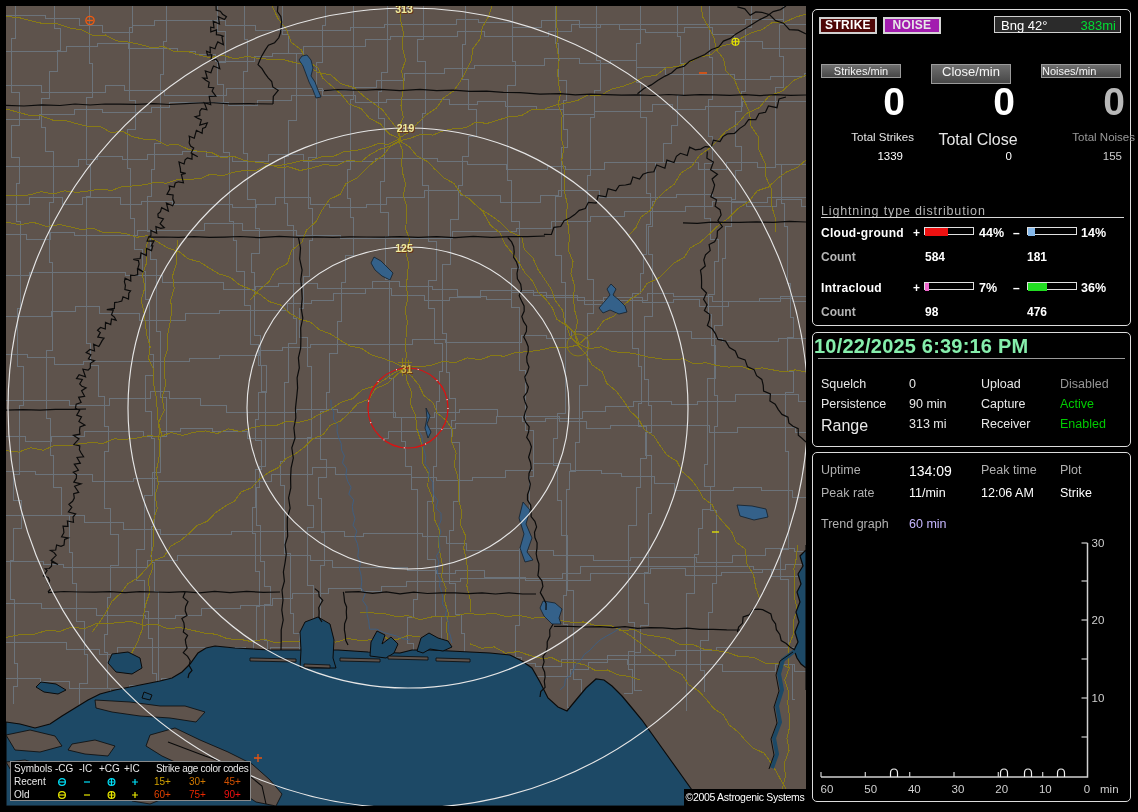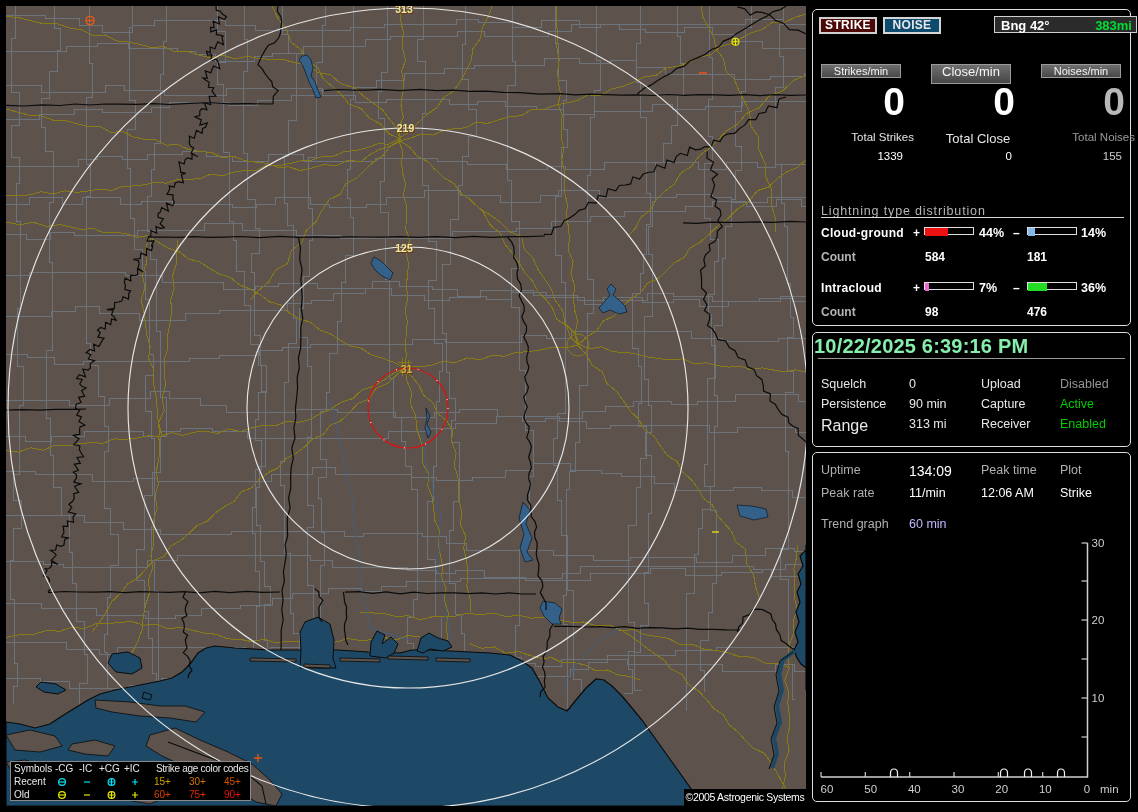--- a/index.html
+++ b/index.html
@@ -90,33 +90,33 @@
 <div style="position:absolute;left:213px;top:14px;color:#d05000">45+</div>
 <div style="position:absolute;left:143px;top:27px;color:#e04000">60+</div>
 <div style="position:absolute;left:178px;top:27px;color:#e82800">75+</div>
 <div style="position:absolute;left:213px;top:27px;color:#f01010">90+</div>
 </div>
 <div style="position:absolute;left:684px;top:789px;width:122px;height:17px;background:#000;color:#fff;font-size:10.5px;line-height:17px;text-align:center;letter-spacing:-0.3px">©2005 Astrogenic Systems</div>
 <div style="position:absolute;left:812px;top:9px;width:319px;height:317px;border:1px solid #dcdcdc;border-radius:5px"></div>
 <div style="position:absolute;left:812px;top:332px;width:319px;height:115px;border:1px solid #dcdcdc;border-radius:5px"></div>
 <div style="position:absolute;left:812px;top:452px;width:319px;height:350px;border:1px solid #dcdcdc;border-radius:5px"></div>
 <div style="position:absolute;left:819px;top:17px;width:58px;height:17px;border:2px solid #cfcfcf;background:#4e0707;color:#fff;font-weight:bold;font-size:12px;line-height:13px;text-align:center;letter-spacing:0.3px">STRIKE</div>
-<div style="position:absolute;left:883px;top:17px;width:58px;height:17px;border:2px solid #d4d4d4;background:#0c4a6e;color:#e8e8e8;font-weight:bold;font-size:12px;line-height:13px;text-align:center;letter-spacing:0.3px">NOISE</div>
-<div style="position:absolute;left:994px;top:16px;width:143px;height:17px;border:1.5px solid #d0d0d0;background:#2b2b2b;color:#fff;font-weight:bold;font-size:13px;line-height:17px;padding-left:12px">
+<div style="position:absolute;left:883px;top:17px;width:58px;height:17px;border:2px solid #d4d4d4;background:#a21caf;color:#e8e8e8;font-weight:bold;font-size:12px;line-height:13px;text-align:center;letter-spacing:0.3px">NOISE</div>
+<div style="position:absolute;left:994px;top:16px;width:127px;height:17px;border:1.5px solid #d0d0d0;background:#2b2b2b;color:#fff;font-weight:normal;font-size:13px;line-height:17px;padding-left:12px">
     <span style="position:absolute;left:6px">Bng 42°</span>
     <span style="position:absolute;right:4px;color:#00dd33">383mi</span>
   </div>
 <div style="position:absolute;left:821px;top:64px;width:80px;height:13.5px;border:1px solid #9a9a9a;background:linear-gradient(#6e6e6e,#474747);color:#f5f5f5;font-size:11px;line-height:13.5px;text-align:center">Strikes/min</div>
 <div style="position:absolute;left:931px;top:64px;width:80px;height:20px;border:1px solid #9a9a9a;background:linear-gradient(#6e6e6e,#474747);color:#f5f5f5;font-size:13px;line-height:13.5px;text-align:center">Close/min</div>
-<div style="position:absolute;left:1041px;top:64px;width:80px;height:13.5px;border:1px solid #9a9a9a;background:linear-gradient(#6e6e6e,#474747);color:#f5f5f5;font-size:11px;line-height:13.5px;text-align:center">Noises/min</div>
+<div style="position:absolute;left:1041px;top:64px;width:80px;height:13.5px;border:1px solid #9a9a9a;background:linear-gradient(#6e6e6e,#474747);color:#f5f5f5;font-size:11px;line-height:13.5px;">Noises/min</div>
 <div style="position:absolute;left:805px;top:85px;width:100px;text-align:right;color:#fff;font-weight:bold;font-size:39px;line-height:34px">0</div>
 <div style="position:absolute;left:915px;top:85px;width:100px;text-align:right;color:#fff;font-weight:bold;font-size:39px;line-height:34px">0</div>
 <div style="position:absolute;left:1025px;top:85px;width:100px;text-align:right;color:#b8b8b8;font-weight:bold;font-size:39px;line-height:34px">0</div>
 <div style="position:absolute;left:814px;top:131px;width:100px;text-align:right;color:#e6e6e6;font-size:11.5px">Total Strikes</div>
-<div style="position:absolute;left:928px;top:131px;width:100px;text-align:center;color:#e6e6e6;font-size:13px">Total Close</div>
+<div style="position:absolute;left:928px;top:131px;width:100px;text-align:center;color:#e6e6e6;font-size:16px">Total Close</div>
 <div style="position:absolute;left:1035px;top:131px;width:100px;text-align:right;color:#9a9a9a;font-size:11.5px">Total Noises</div>
 <div style="position:absolute;left:803px;top:150px;width:100px;text-align:right;color:#fff;font-size:11.5px">1339</div>
 <div style="position:absolute;left:912px;top:150px;width:100px;text-align:right;color:#fff;font-size:11.5px">0</div>
 <div style="position:absolute;left:1022px;top:150px;width:100px;text-align:right;color:#ccc;font-size:11.5px">155</div>
 <div style="position:absolute;left:821px;top:203.5px;color:#b5b5b5;font-size:12.5px;letter-spacing:0.85px">Lightning type distribution</div>
 <div style="position:absolute;left:821px;top:217px;width:303px;height:1px;background:#d8d8d8"></div>
 <div style="position:absolute;left:821px;top:226px;color:#fff;font-weight:bold;font-size:12px;letter-spacing:0.3px">Cloud-ground</div>
 <div style="position:absolute;left:913px;top:226px;color:#fff;font-weight:bold;font-size:12px">+</div>
 <div style="position:absolute;left:924px;top:227px;width:50px;height:8px;border:1px solid #e0e0e0;background:#000">
     <div style="position:absolute;left:0;top:0;width:23px;height:8px;background:#ee1111"></div>

